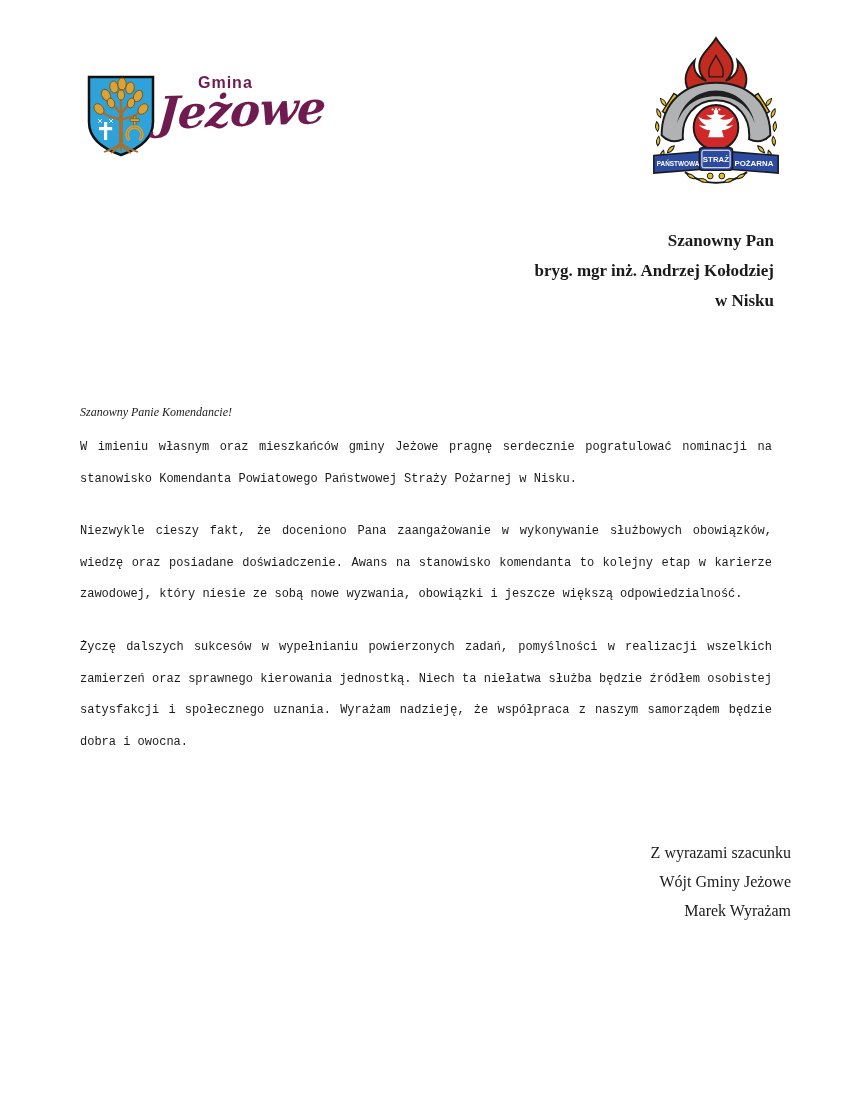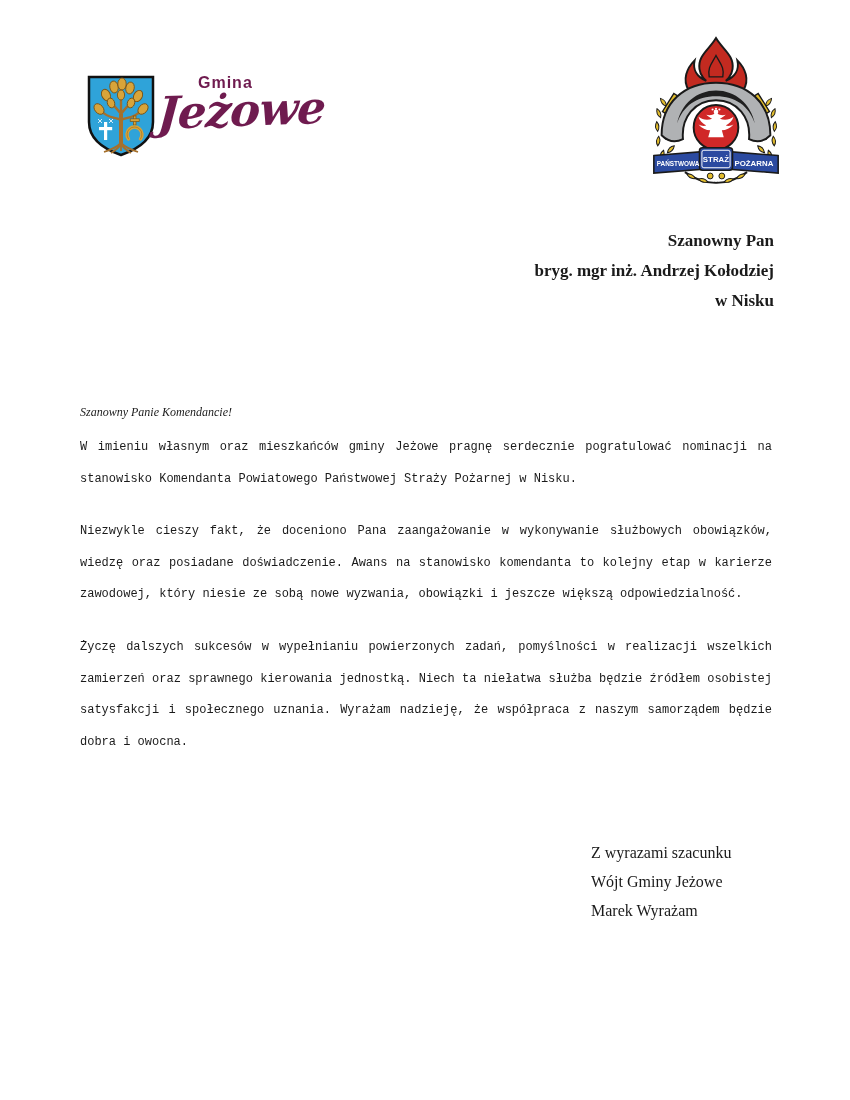--- a/index.html
+++ b/index.html
@@ -46,21 +46,21 @@
   .letter-body{
     position:absolute;left:80px;top:432px;width:692px;
     font-size:12px;line-height:31.6px;
     text-align:justify;
     font-family:Liberation Mono, monospace;
   }
   .letter-body p{margin:0 0 21px 0;}
   
   .signature{
     position:absolute;left:591px;top:838px;width:200px;
-    text-align:left;font-size:16px;line-height:29px;
+    text-align:right;font-size:16px;line-height:29px;
   }
 </style>
 </head>
 <body>
 
 <div class="page">
 
   <div class="gmina-logo">
     <svg class="shield" width="70" height="84" viewBox="0 0 70 84" aria-hidden="true">
       <path d="M3,3 H67 V48 Q67 70 35 81 Q3 70 3 48 Z" fill="#2fa3d9" stroke="#111111" stroke-width="2.5"></path>

